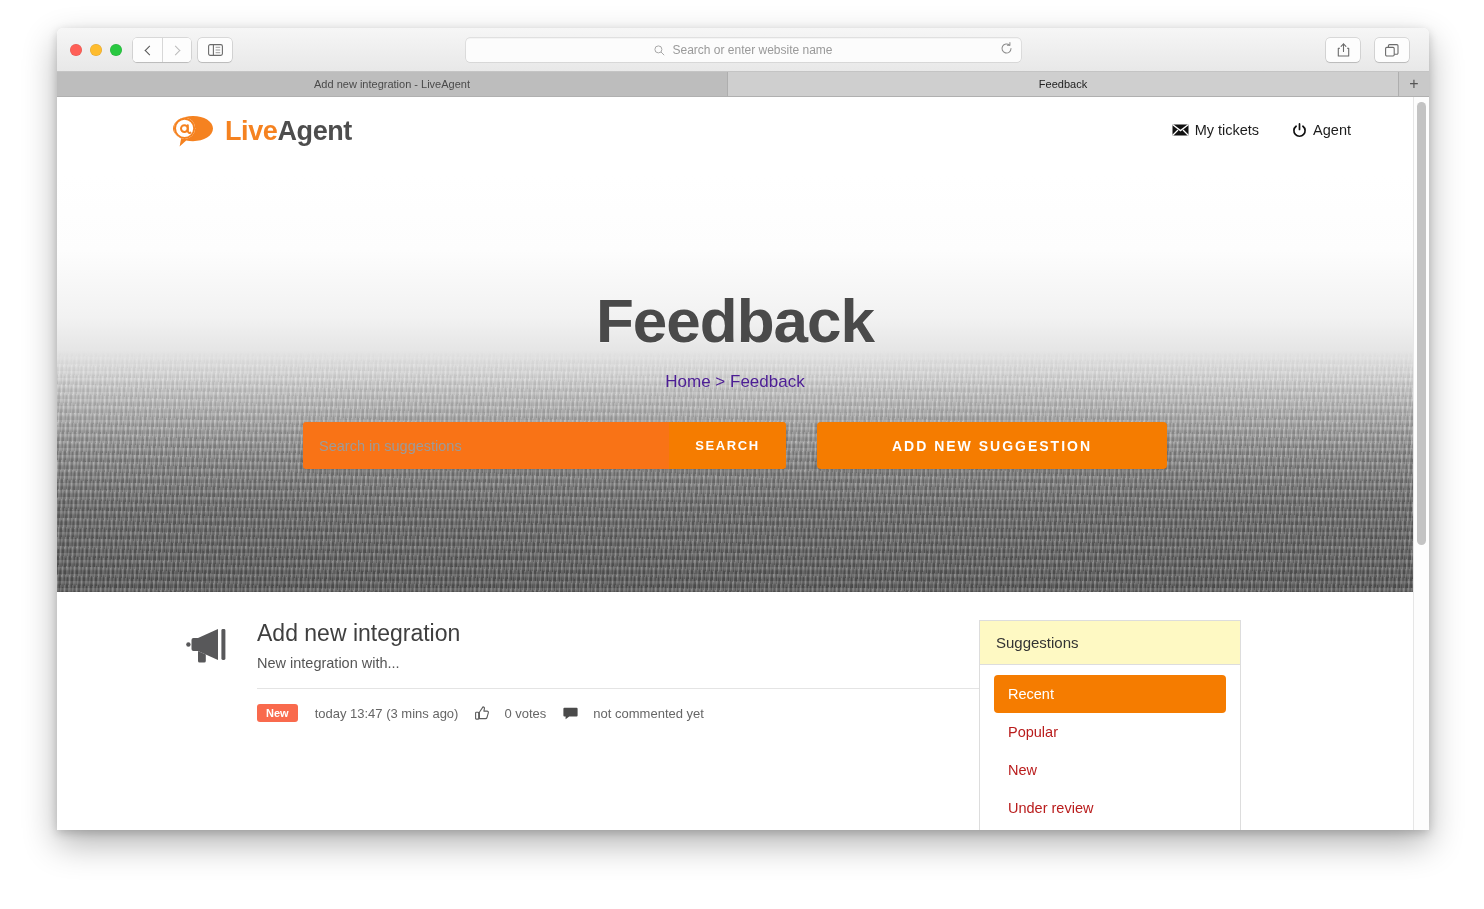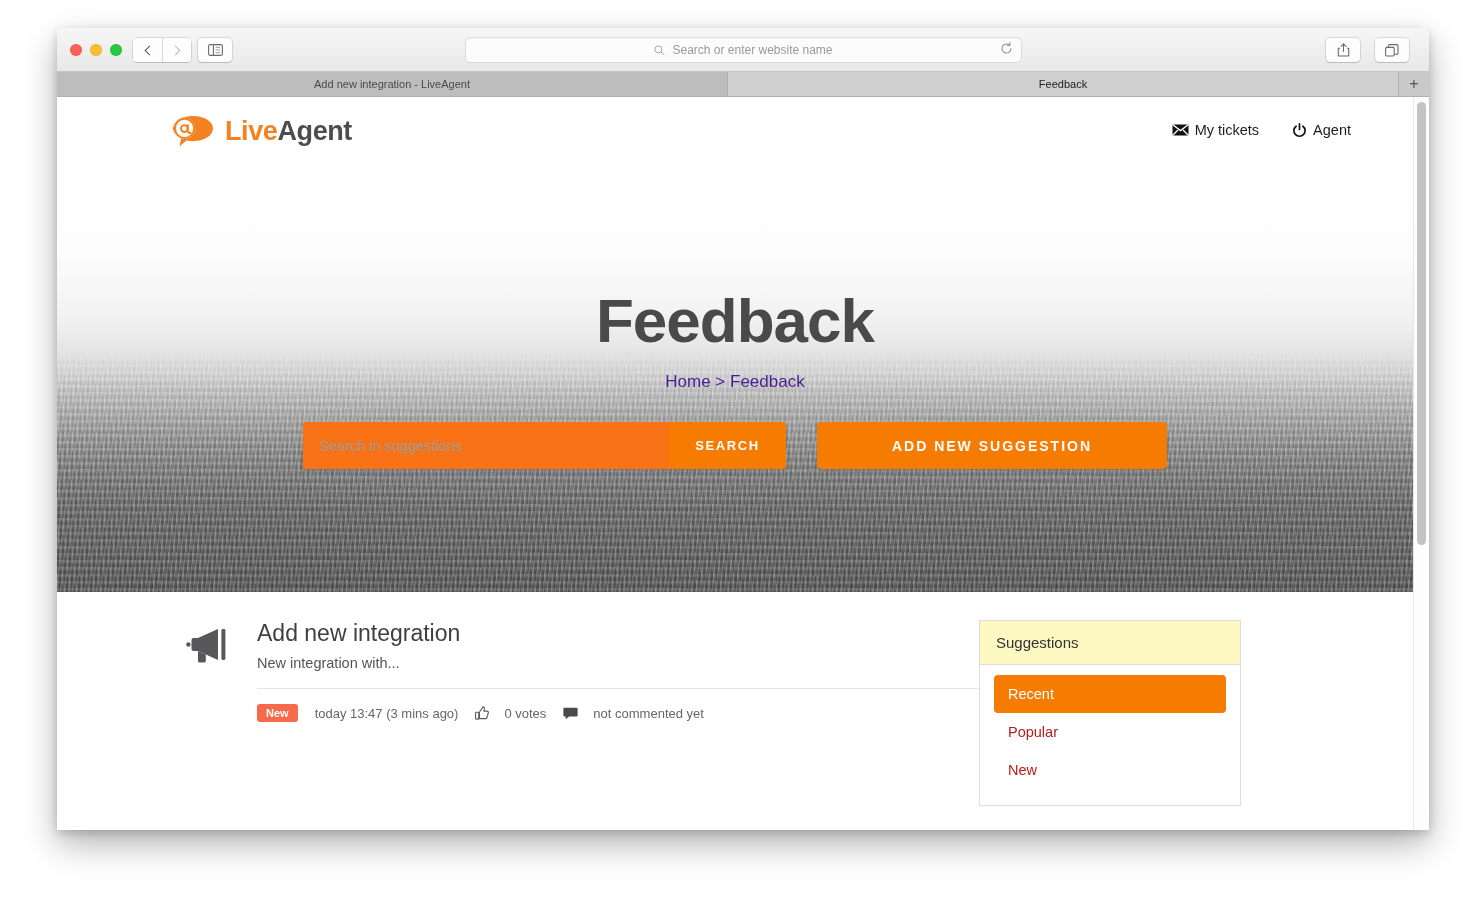--- a/index.html
+++ b/index.html
@@ -440,20 +440,21 @@
             </div>
           </div>
         </div>
 
         <div id="right-panel">
           <div id="panel-header">Suggestions</div>
           <div id="panel-list">
             <div class="panel-item active">Recent</div>
             <div class="panel-item">Popular</div>
             <div class="panel-item">New</div>
+            <div class="panel-item">Under review</div>
           </div>
         </div>
 
       </div>
     </div>
 
     <div id="page-scrollbar">
       <div id="scroll-thumb"></div>
     </div>
   </div>

